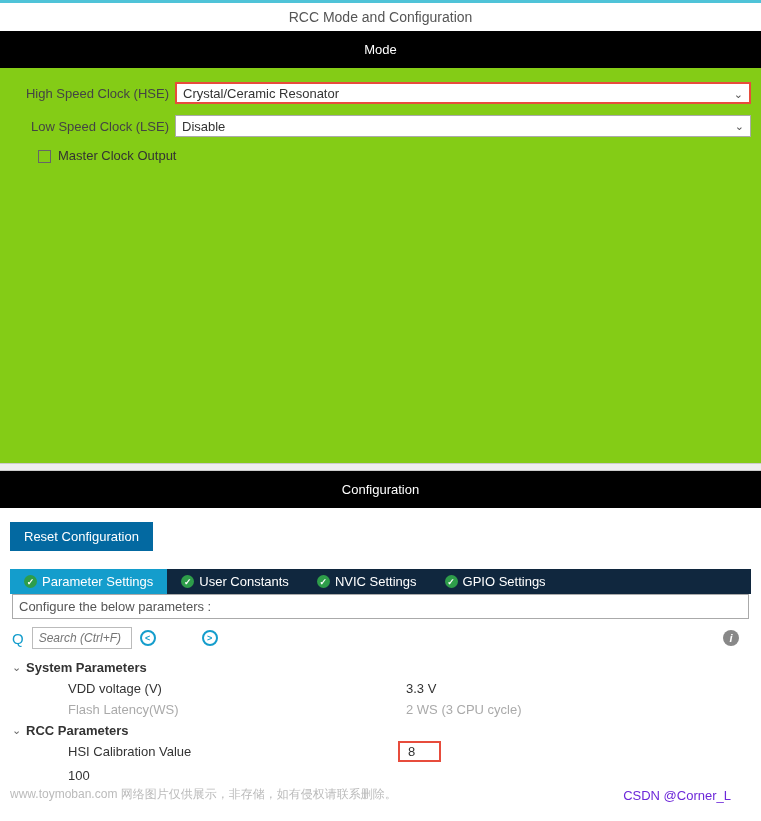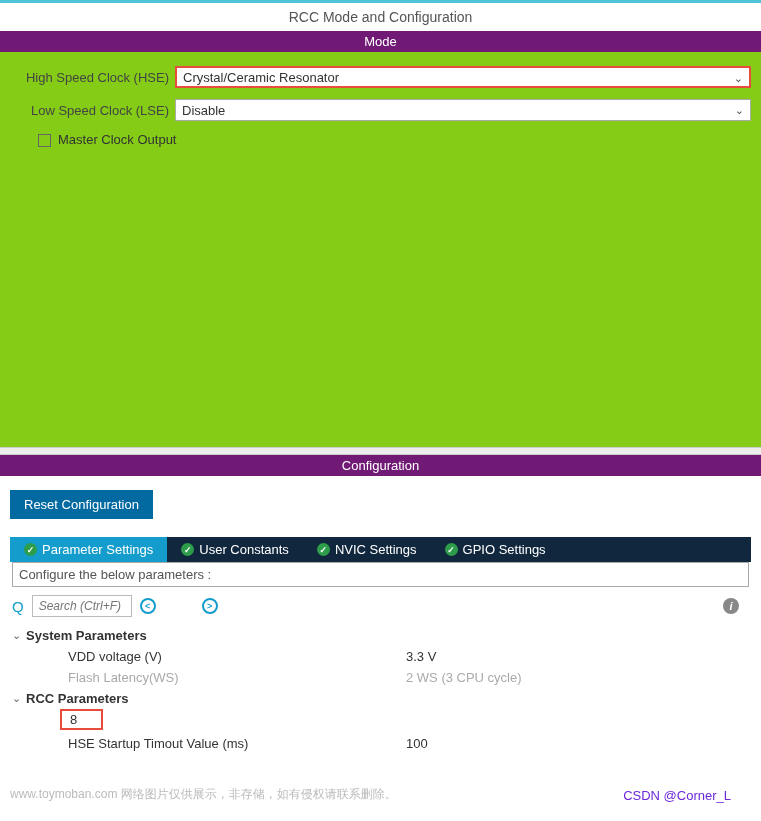--- a/index.html
+++ b/index.html
@@ -1,20 +1,20 @@
 <!DOCTYPE html>
 <html><head>
   <meta charset="utf-8">
   <style>
     * { box-sizing: border-box; margin: 0; padding: 0; font-family: Arial, sans-serif; }
     body { width: 761px; height: 821px; background: #fff; font-size: 13px; color: #333; position: relative; }
     
     .top-border { height: 3px; background: #4fc3d8; }
     .title { text-align: center; padding: 6px 0; font-size: 14px; color: #555; }
-    .section-header { background: #701a75; color: #fff; text-align: center; padding: 3px 0; font-size: 13px; }
+    .section-header { background: #000000; color: #fff; text-align: center; padding: 11px 0; font-size: 13px; }
     
     .mode-body { padding: 14px 10px 10px 10px; background: #84cc16; height: 395px; }
     .row { display: flex; align-items: center; margin-bottom: 11px; }
     .label { width: 165px; text-align: right; padding-right: 6px; color: #444; font-size: 13px; }
     .select-wrap { flex: 1; position: relative; height: 22px; border: 1px solid #aaa; background: #fff; display: flex; align-items: center; padding: 0 4px 0 6px; cursor: pointer; }
     .select-wrap.highlight { border: 2px solid #e74c3c; }
     .chevron { position: absolute; right: 6px; top: 4px; font-size: 11px; color: #555; }
     .checkbox-row { display: flex; align-items: flex-end; padding-left: 28px; }
     .checkbox { width: 13px; height: 13px; border: 1px solid #666; margin-right: 7px; }
     
@@ -126,23 +126,23 @@
     <div class="tree-item disabled">
       <span class="tree-key">Flash Latency(WS)</span>
       <span class="tree-val">2 WS (3 CPU cycle)</span>
     </div>
 
     <div class="tree-group">
       <span class="tree-chev">⌄</span>
       <span class="tree-group-label">RCC Parameters</span>
     </div>
     <div class="tree-item">
+      <span class="tree-key">HSI Calibration Value</span>
       <span class="tree-val"><span class="val-highlight">8</span></span>
     </div>
     <div class="tree-item">
-      <span class="tree-key">HSE Startup Timout Value (ms)</span>
       <span class="tree-val">100</span>
     </div>
   </div>
 </div>
 
 <div class="watermark-left">www.toymoban.com 网络图片仅供展示，非存储，如有侵权请联系删除。</div>
 <div class="watermark-right">CSDN @Corner_L</div>
 
 </body></html>

